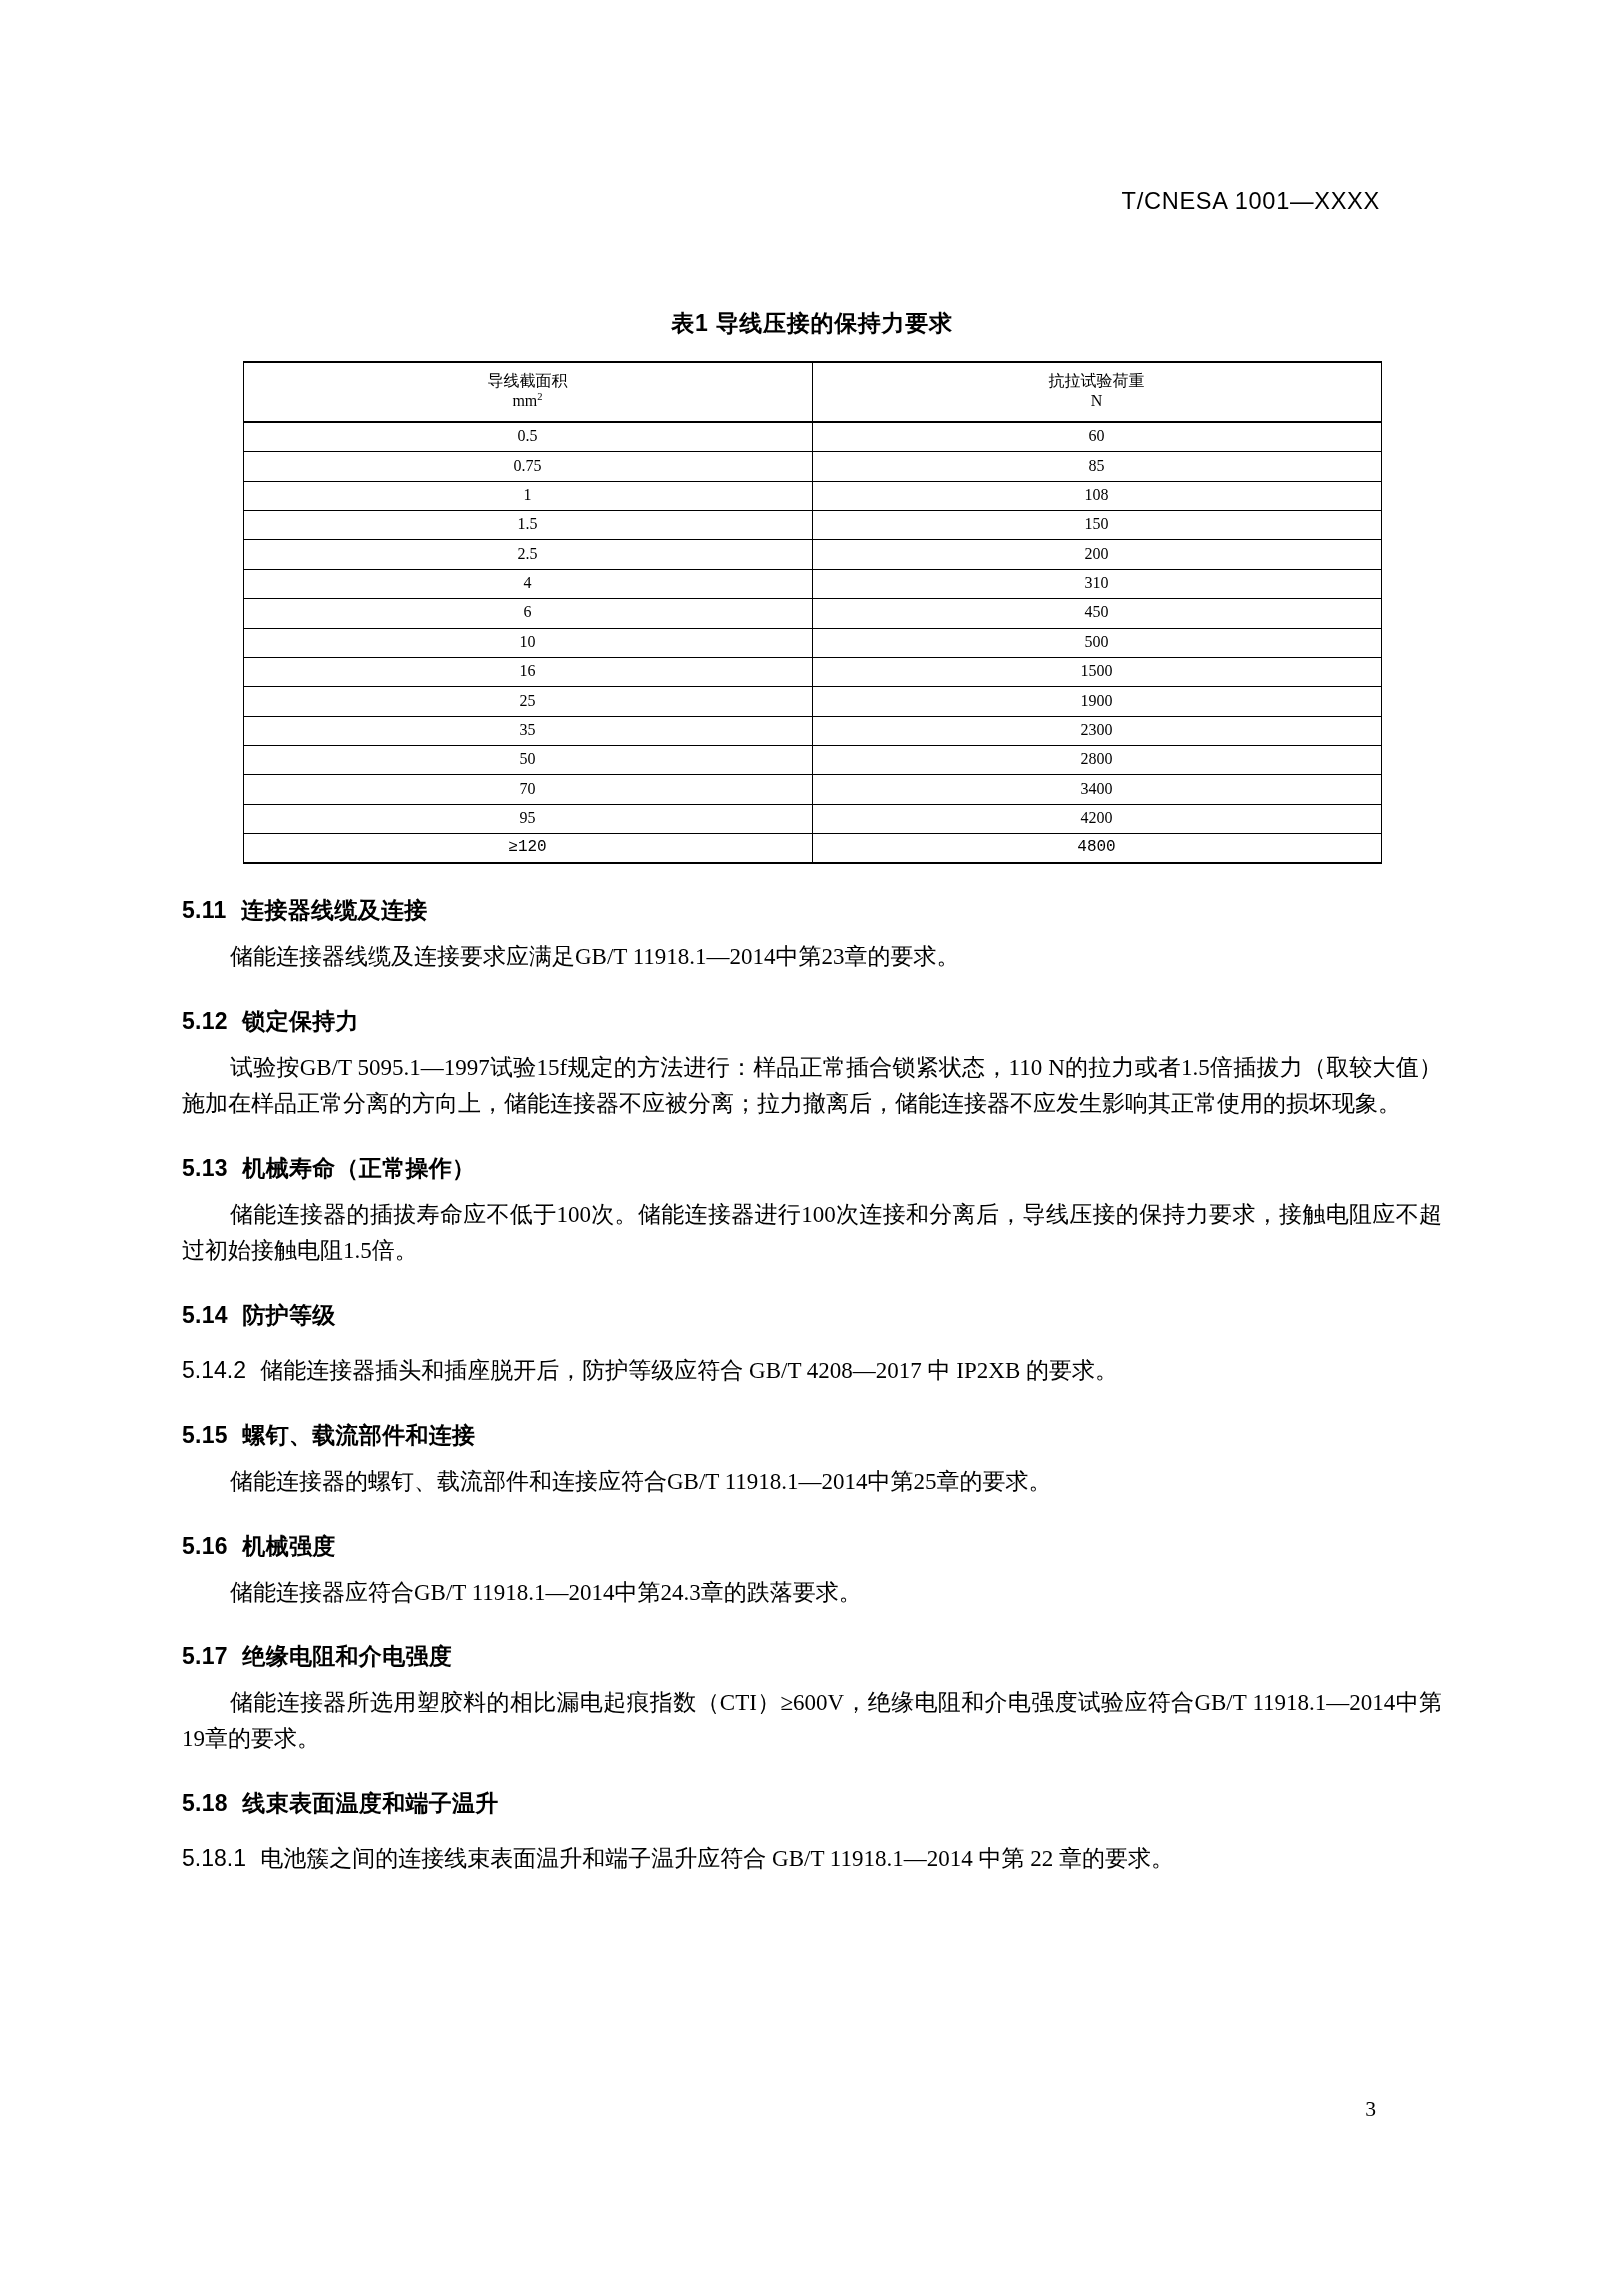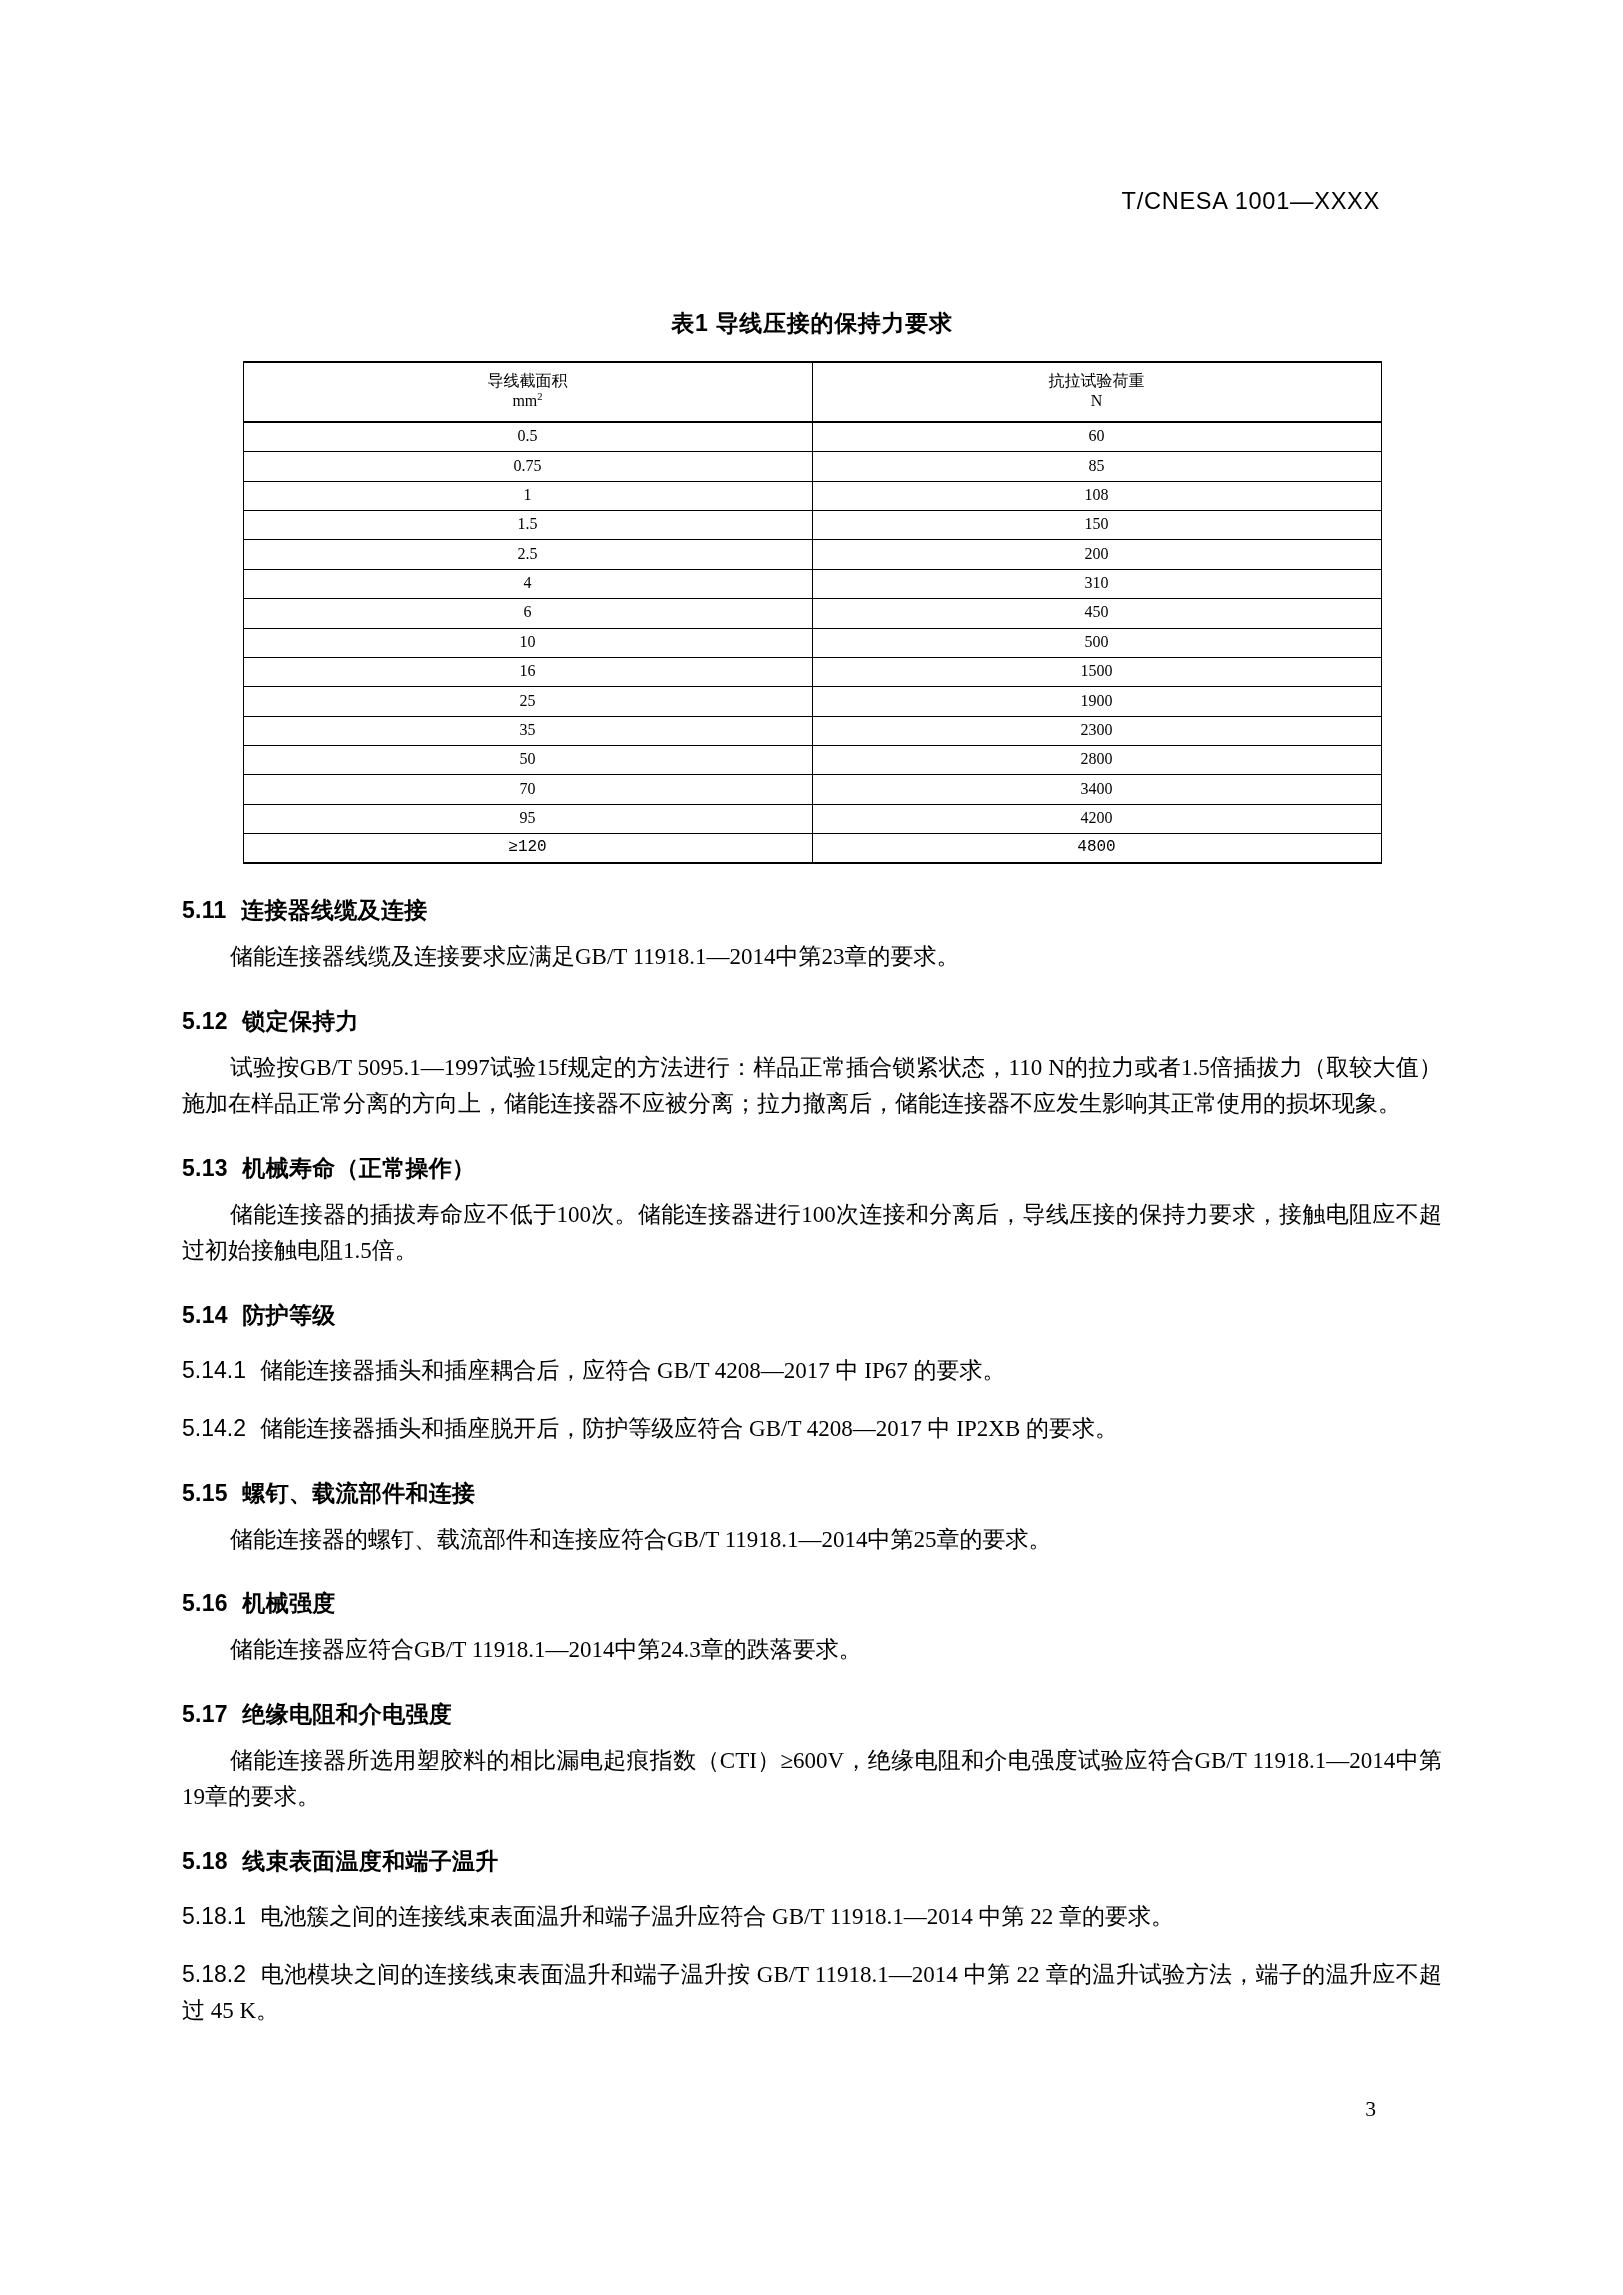--- a/index.html
+++ b/index.html
@@ -211,23 +211,20 @@
 
     <h3 class="sec-heading">
       <span class="num">5.13</span><span>机械寿命（正常操作）</span>
     </h3>
     <p class="body-para">储能连接器的插拔寿命应不低于100次。储能连接器进行100次连接和分离后，导线压接的保持力要求，接触电阻应不超过初始接触电阻1.5倍。</p>
 
     <h3 class="sec-heading">
       <span class="num">5.14</span><span>防护等级</span>
     </h3>
     <p class="sub-clause">
-      <span class="num">5.14.1</span><span>储能连接器插头和插座耦合后，应符合 GB/T 4208—2017 中 IP67 的要求。</span>
-    </p>
-    <p class="sub-clause">
       <span class="num">5.14.2</span><span>储能连接器插头和插座脱开后，防护等级应符合 GB/T 4208—2017 中 IP2XB 的要求。</span>
     </p>
 
     <h3 class="sec-heading">
       <span class="num">5.15</span><span>螺钉、载流部件和连接</span>
     </h3>
     <p class="body-para">储能连接器的螺钉、载流部件和连接应符合GB/T 11918.1—2014中第25章的要求。</p>
 
     <h3 class="sec-heading">
       <span class="num">5.16</span><span>机械强度</span>
@@ -238,22 +235,19 @@
       <span class="num">5.17</span><span>绝缘电阻和介电强度</span>
     </h3>
     <p class="body-para">储能连接器所选用塑胶料的相比漏电起痕指数（CTI）≥600V，绝缘电阻和介电强度试验应符合GB/T 11918.1—2014中第19章的要求。</p>
 
     <h3 class="sec-heading">
       <span class="num">5.18</span><span>线束表面温度和端子温升</span>
     </h3>
     <p class="sub-clause">
       <span class="num">5.18.1</span><span>电池簇之间的连接线束表面温升和端子温升应符合 GB/T 11918.1—2014 中第 22 章的要求。</span>
     </p>
-    <p class="sub-clause">
-      <span class="num">5.18.2</span><span>电池模块之间的连接线束表面温升和端子温升按 GB/T 11918.1—2014 中第 22 章的温升试验方法，端子的温升应不超过 45 K。</span>
-    </p>
 
   </div>
 
   <div class="page-number">3</div>
 
 </div>
 
 
 </body></html>

